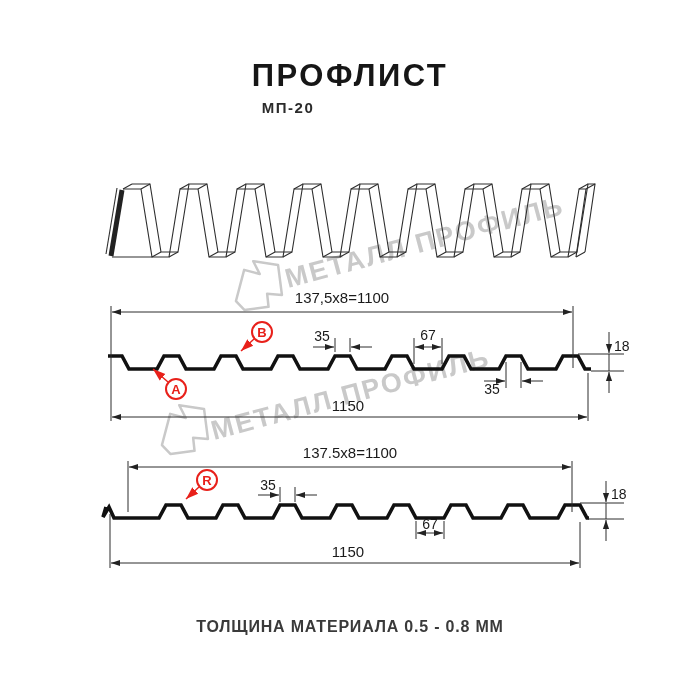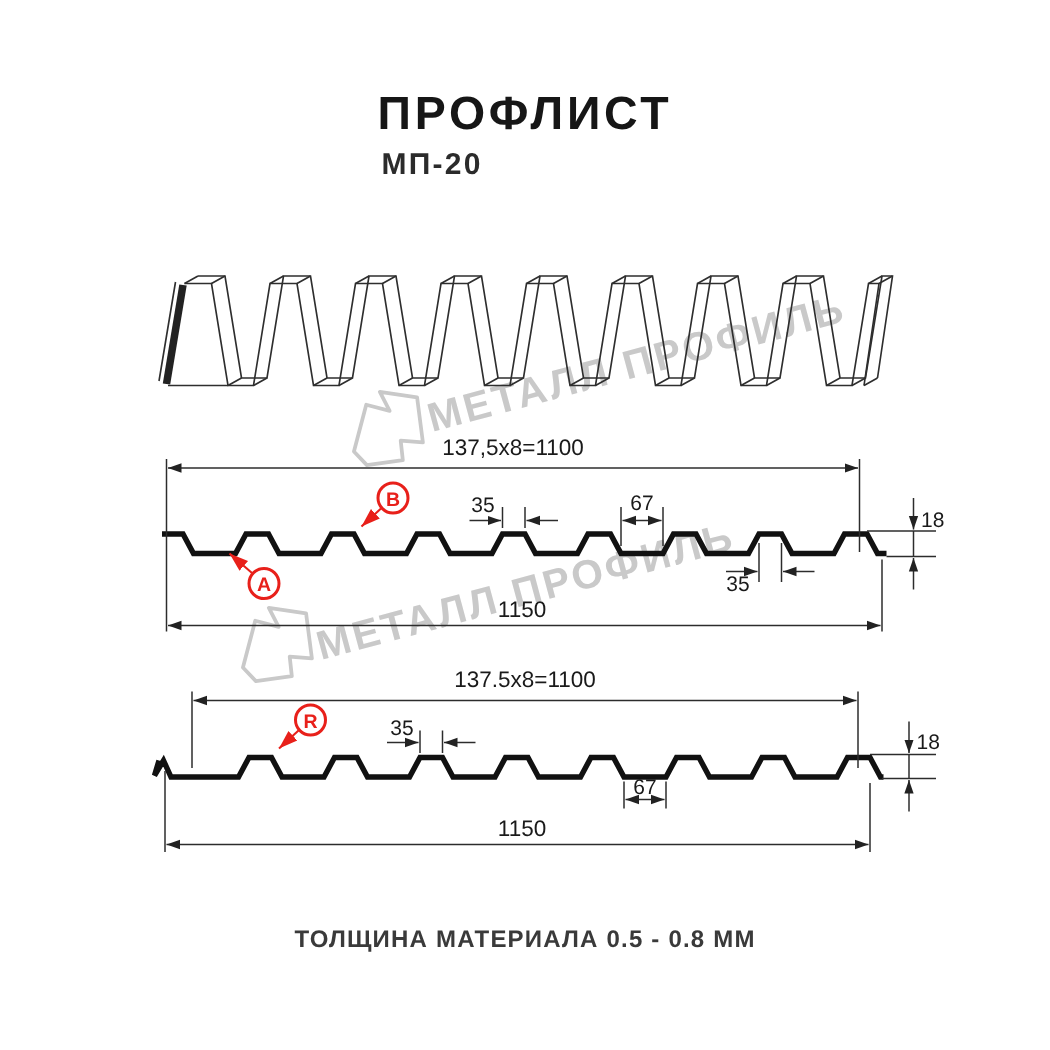--- a/index.html
+++ b/index.html
@@ -1,21 +1,21 @@
 <!DOCTYPE html>
 <html><head>
 <meta charset="utf-8">
 <style>
   html,body{margin:0;padding:0;background:#fff;}
   .page{position:relative;width:700px;height:700px;background:#ffffff;overflow:hidden;
         font-family:"Liberation Sans","DejaVu Sans",sans-serif;padding-left:44px;}
   .title{position:absolute;top:58px;left:0;width:700px;text-align:center;
          font-size:31px;font-weight:700;letter-spacing:2.5px;color:#161616;}
   .subtitle{position:absolute;top:99px;left:0;width:576px;text-align:center;
-         font-size:20px;font-weight:600;letter-spacing:1.5px;color:#2b2b2b;}
+         font-size:15px;font-weight:600;letter-spacing:1.5px;color:#2b2b2b;}
   .footer-note{position:absolute;top:618px;left:0;width:700px;text-align:center;
          font-size:16px;font-weight:600;letter-spacing:0.8px;color:#3a3a3a;}
   svg{position:absolute;left:0;top:0;}
   svg text{font-family:"Liberation Sans","DejaVu Sans",sans-serif;}
   .dimtxt{font-size:14px;fill:#1a1a1a;}
   .dimtxt-lg{font-size:15px;fill:#1a1a1a;}
   .redtxt{font-size:13px;font-weight:700;fill:#e8201a;}
   .wmtxt{font-size:27px;font-weight:700;letter-spacing:2px;fill:#c9c9c9;}
 </style>
 </head>

